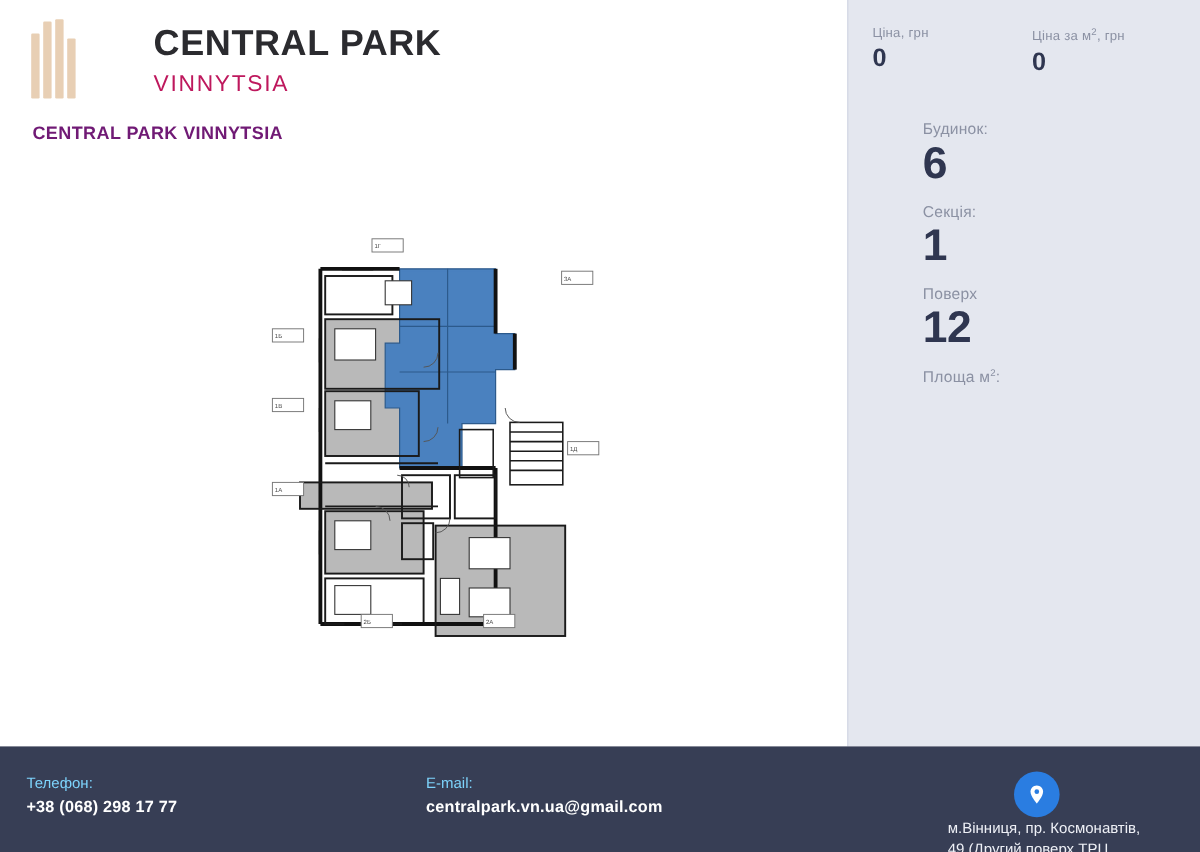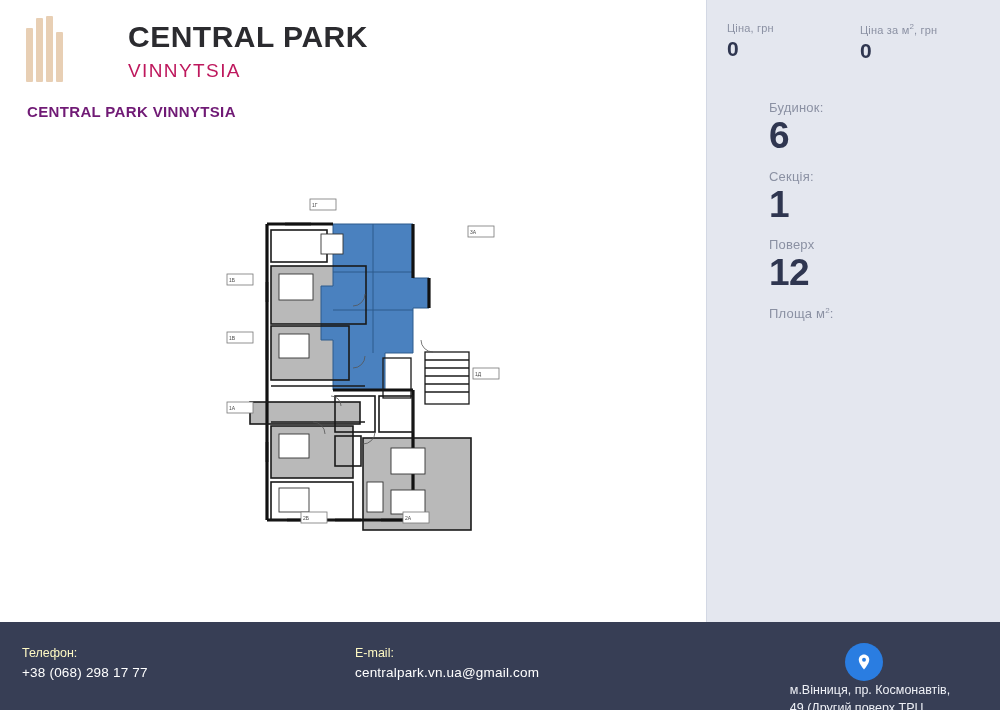--- a/index.html
+++ b/index.html
@@ -148,28 +148,28 @@
     position: absolute;
     left: 0; top: 622px;
     width: 1000px; height: 88px;
     background: #373e55;
     color: #ffffff;
   }
   #f-phone { position: absolute; left: 22px; top: 24px; }
   #f-email { position: absolute; left: 355px; top: 24px; }
   .f-label {
     font-size: 12.5px;
-    color: #fef9c3;
+    color: #7dd3fc;
     font-weight: normal;
     margin-bottom: 5px;
     white-space: nowrap;
   }
   .f-value {
     font-size: 13.5px;
-    font-weight: normal;
+    font-weight: bold;
     color: #ffffff;
     letter-spacing: 0.2px;
     white-space: nowrap;
   }
   #f-address {
     position: absolute;
     left: 750px; top: 21px;
     display: flex;
     align-items: center;
     width: 240px;

